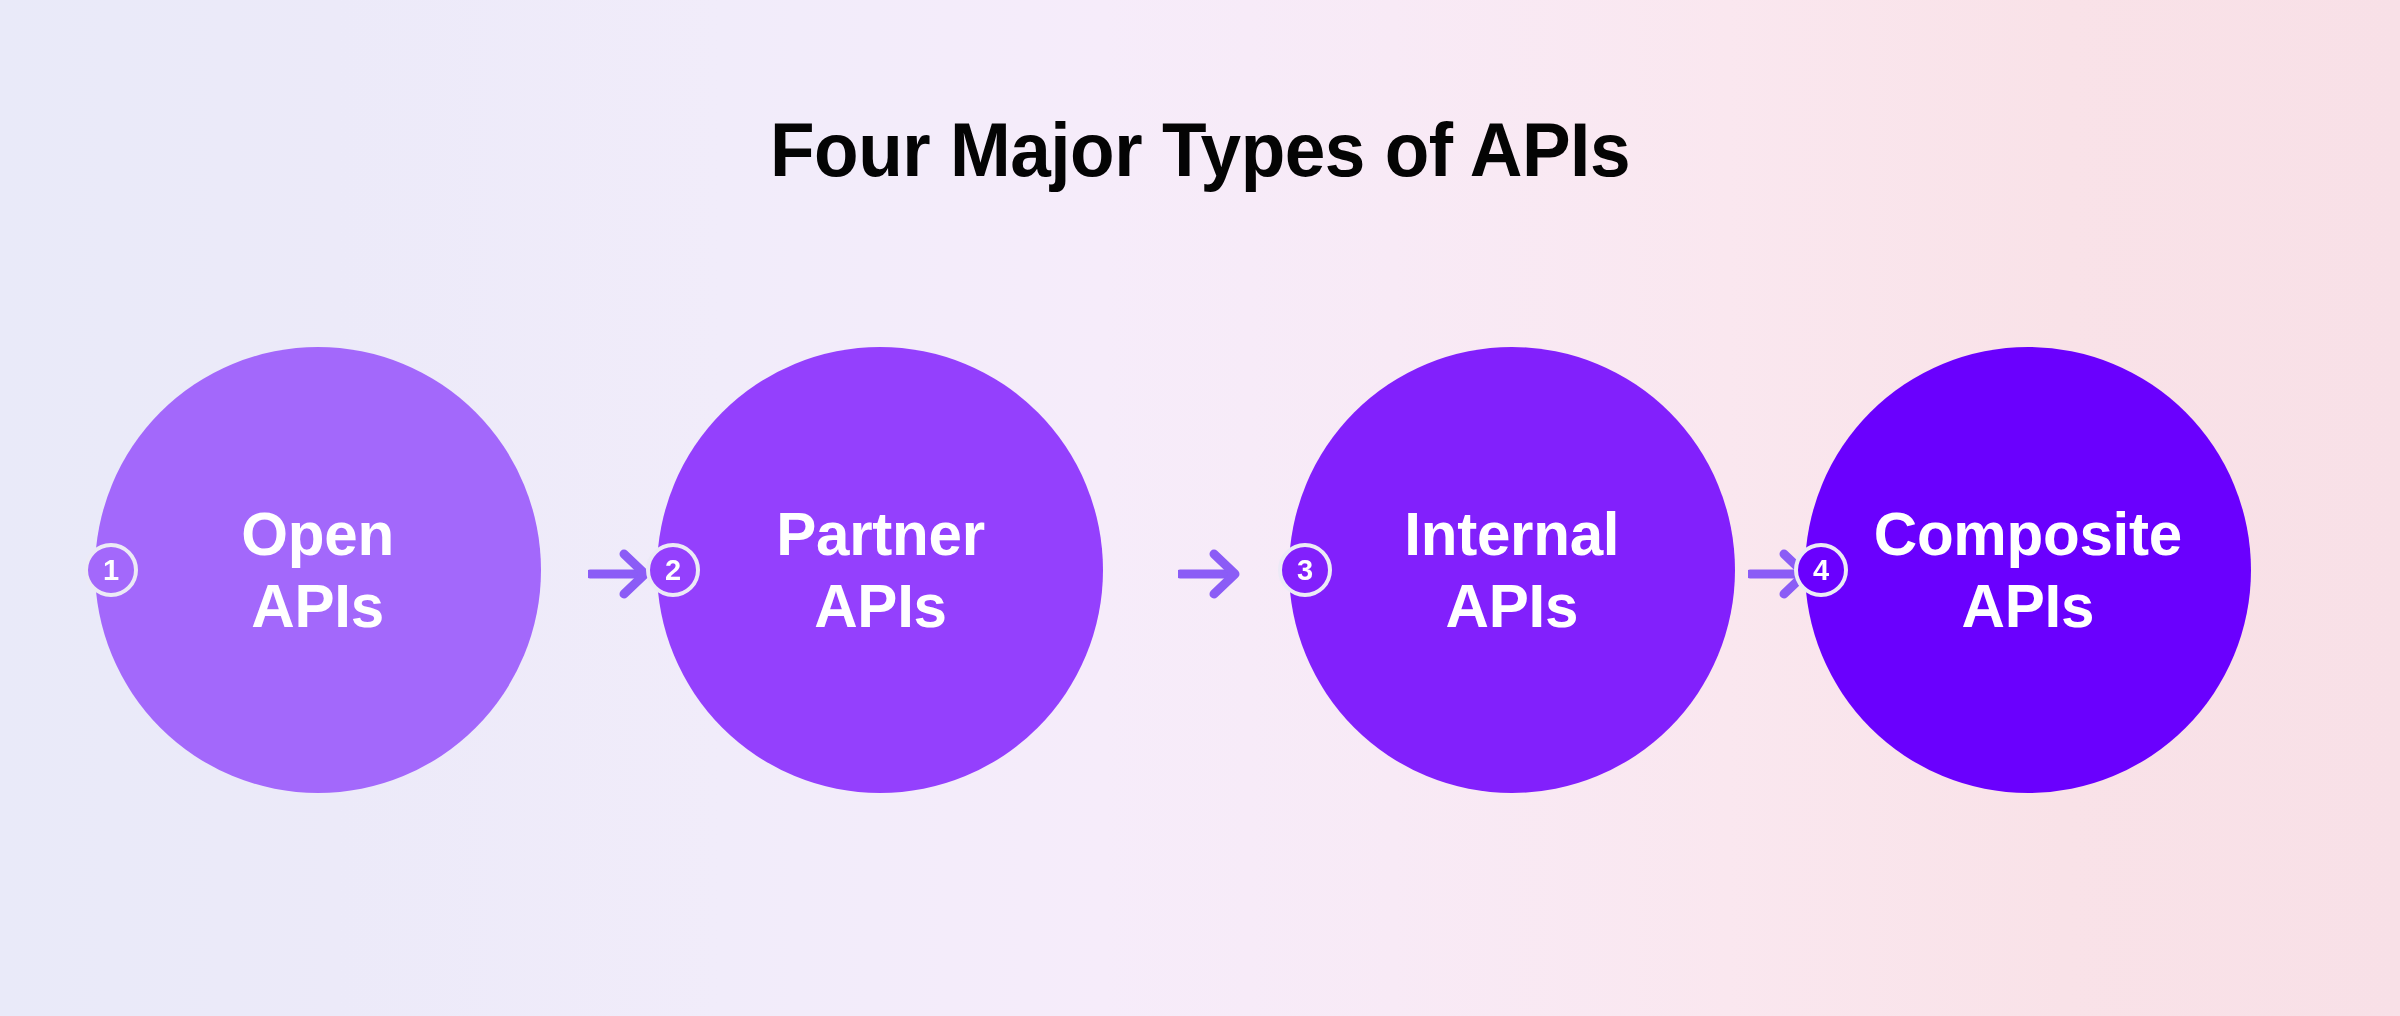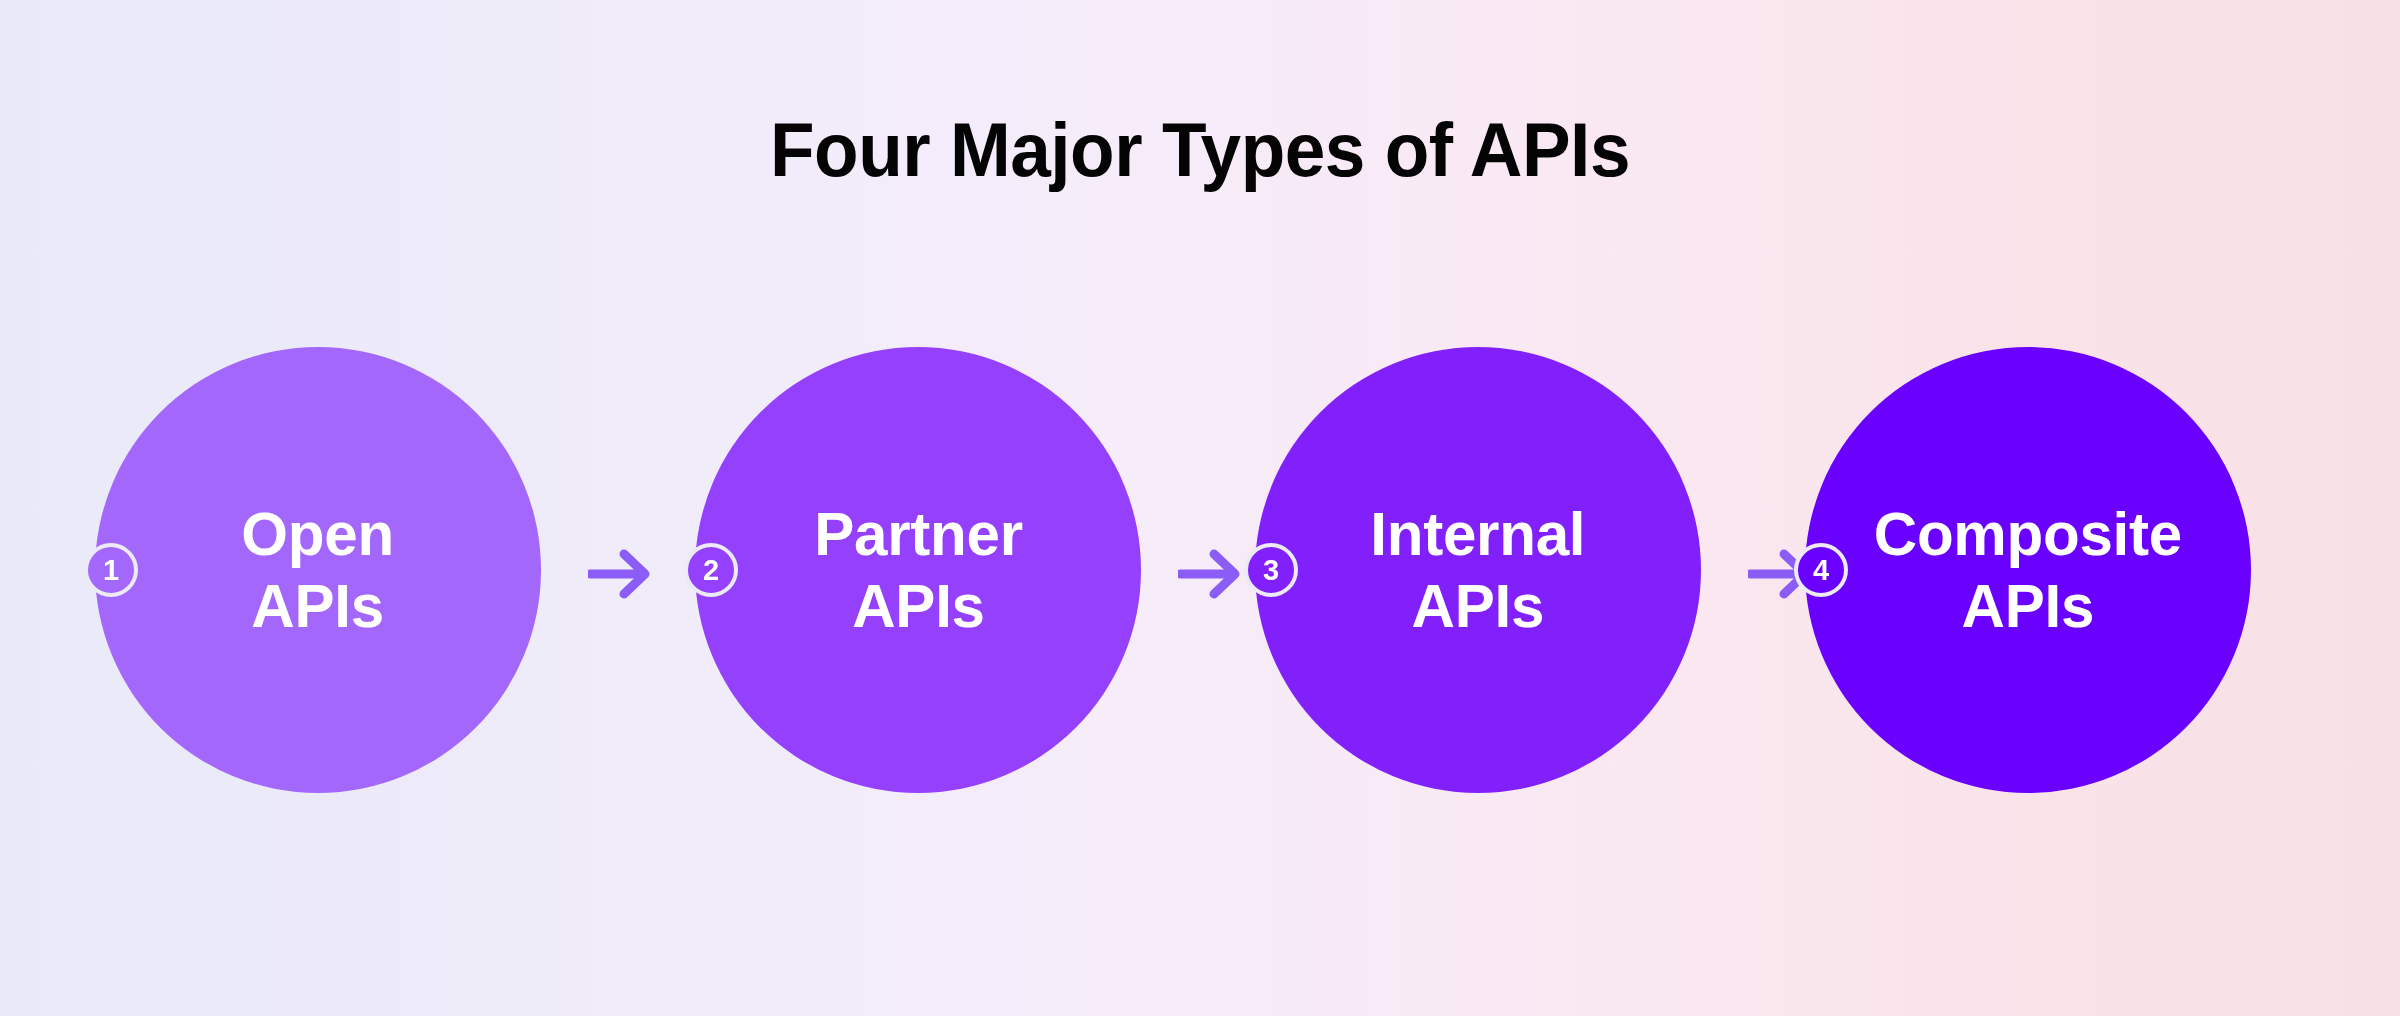--- a/index.html
+++ b/index.html
@@ -139,39 +139,39 @@
 
     <div class="arrow" style="left:588px;">
       <svg viewBox="0 0 68 58" xmlns="http://www.w3.org/2000/svg">
         <g stroke="#8b5cf6" stroke-width="9" fill="none" stroke-linecap="round" stroke-linejoin="round">
           <line x1="2" y1="29" x2="52" y2="29"></line>
           <polyline points="36,9 57,29 36,49"></polyline>
         </g>
       </svg>
     </div>
 
-    <div class="node" style="left:688px;">
+    <div class="node" style="left:650px;">
       <div class="circle" style="background:#9440fd;">
         <div class="circle-label"><span>Partner</span><br><span>APIs</span></div>
       </div>
       <div class="badge" style="background:#9440fd;">
         <span>2</span>
       </div>
     </div>
 
     <div class="arrow" style="left:1178px;">
       <svg viewBox="0 0 68 58" xmlns="http://www.w3.org/2000/svg">
         <g stroke="#8b5cf6" stroke-width="9" fill="none" stroke-linecap="round" stroke-linejoin="round">
           <line x1="2" y1="29" x2="52" y2="29"></line>
           <polyline points="36,9 57,29 36,49"></polyline>
         </g>
       </svg>
     </div>
 
-    <div class="node" style="left:1248px;">
+    <div class="node" style="left:1282px;">
       <div class="circle" style="background:#8220fc;">
         <div class="circle-label"><span>Internal</span><br><span>APIs</span></div>
       </div>
       <div class="badge" style="background:#8220fc;">
         <span>3</span>
       </div>
     </div>
 
     <div class="arrow" style="left:1748px;">
       <svg viewBox="0 0 68 58" xmlns="http://www.w3.org/2000/svg">

